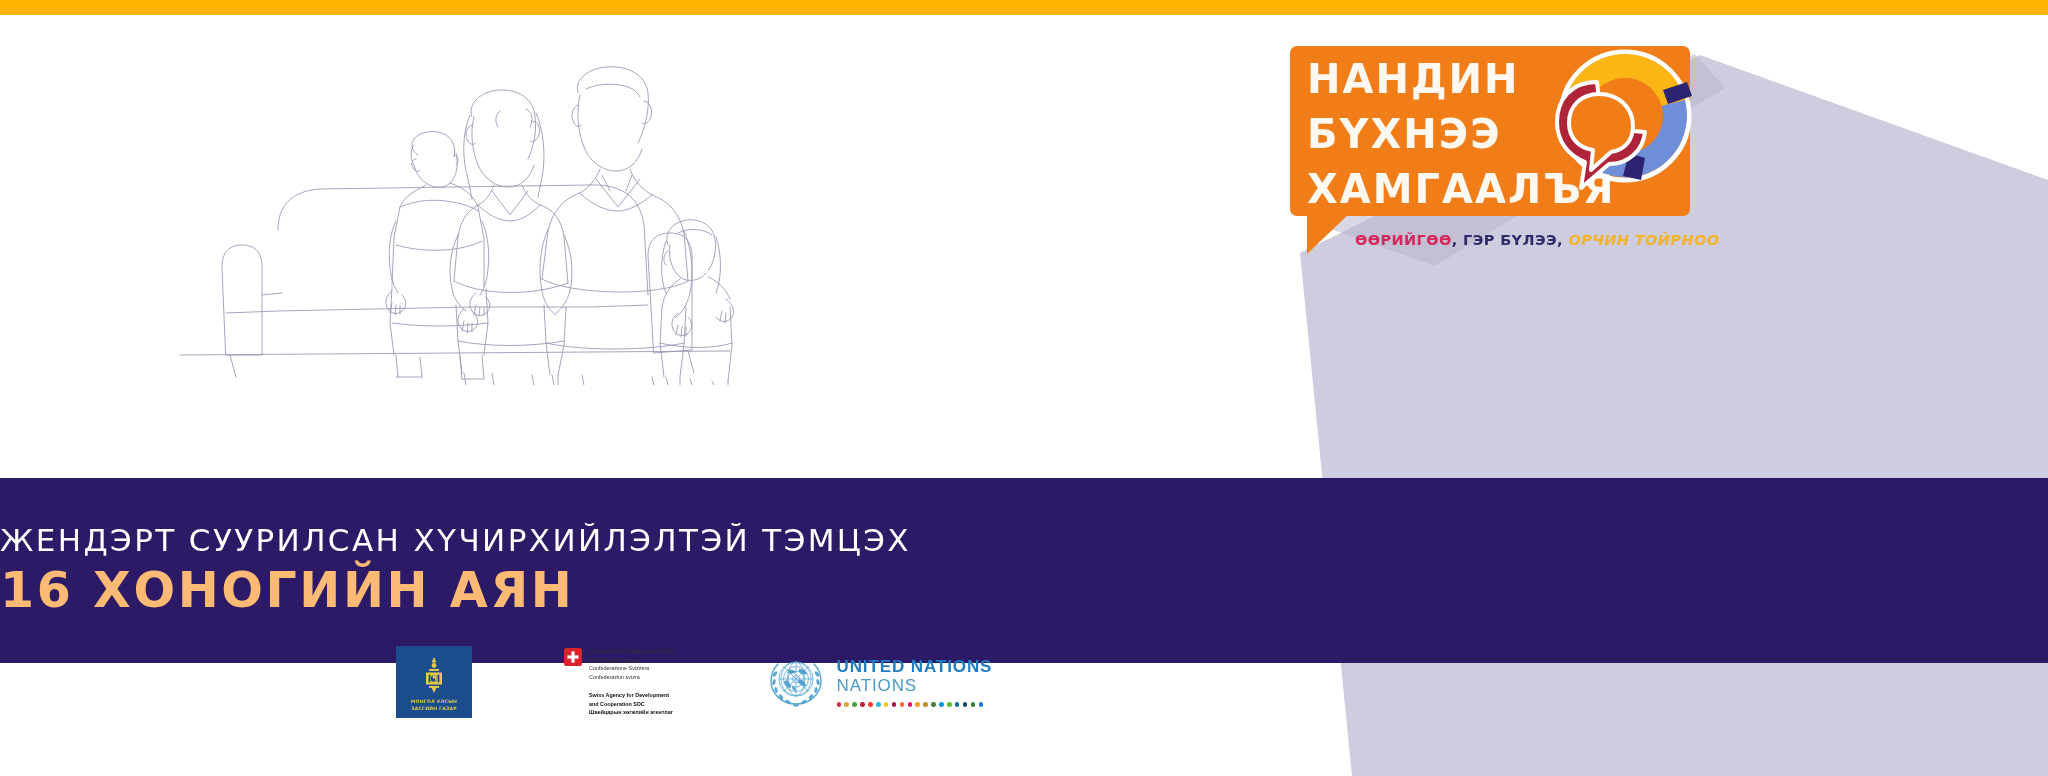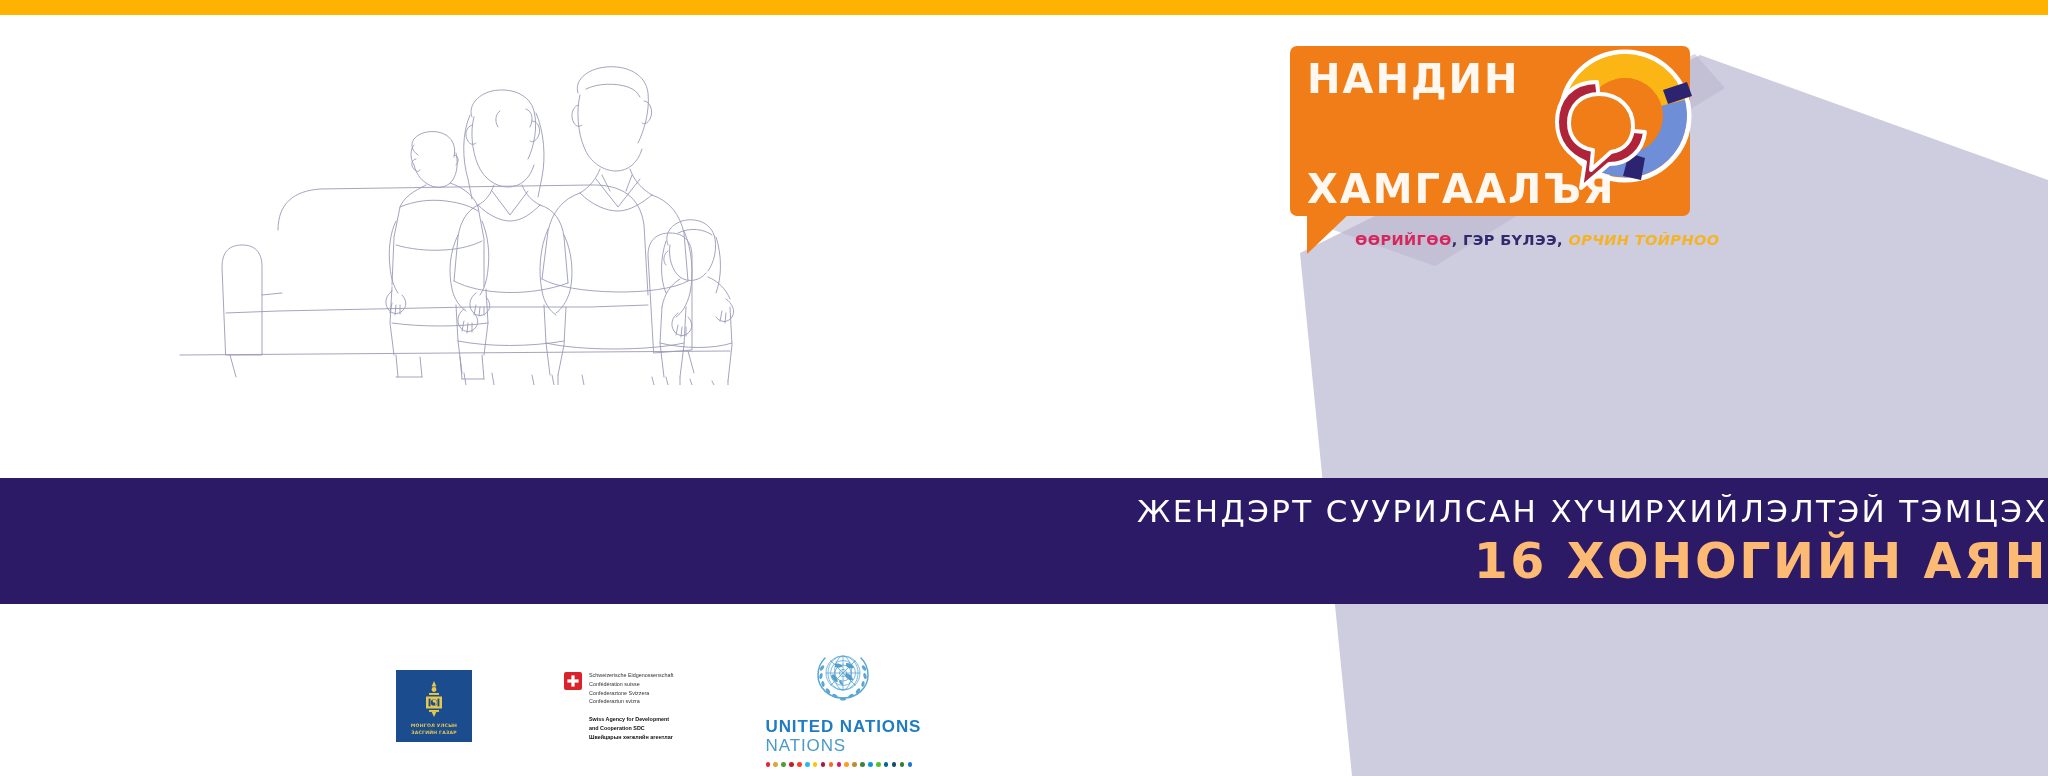--- a/index.html
+++ b/index.html
@@ -98,25 +98,25 @@
   }
   .tag-a{ color:#D6265B; }
   .tag-b{ color:#2F2A6B; }
   .tag-c{ color:#F5B325;font-style:italic; }
   .tag-sep{ color:#2F2A6B; }
 
   
   .purple-banner{
     position:absolute;
     left:0; top:478px;
-    width:2048px; height:126px;
+    width:2048px; height:185px;
     background:#2C1A66;
     z-index:20;
     display:flex; flex-direction:column;
-    align-items:flex-end; justify-content:center;
+    align-items:flex-start; justify-content:center;
   }
   .banner-sub{
     color:#FFFFFF;
     font-size:31px;
     letter-spacing:2.4px;
     font-weight:400;
     white-space:nowrap;
     font-family:"DejaVu Sans", sans-serif;
     margin-bottom:4px;
   }
@@ -181,21 +181,21 @@
     color:#111111;
     font-size:5.4px;
     font-weight:bold;
     line-height:1.62;
     white-space:nowrap;
     font-family:"Liberation Sans", sans-serif;
   }
   .swiss-gap{ height:9px; }
 
   
-  .un-logo{ display:flex; align-items:center; gap:11px;flex-direction:column; }
+  .un-logo{ display:flex; align-items:center; gap:11px; }
   .un-emblem{ width:60px; height:60px; flex:0 0 auto; }
   .un-right{ display:flex; flex-direction:column; }
   .un-l1{
     color:#1F7CC0;
     font-size:17px;
     font-weight:bold;
     letter-spacing:0.9px;
     line-height:1.12;
     white-space:nowrap;
     font-family:"Liberation Sans", sans-serif;
@@ -372,20 +372,21 @@
 
   <svg class="logo-shadow" viewBox="0 0 440 245" preserveAspectRatio="none">
     <polygon points="410,18 440,52 150,230 26,186" fill="#B9B6CE" opacity="0.55"></polygon>
   </svg>
 
   <div class="logo-plate"></div>
   <div class="logo-tail"></div>
 
   <div class="logo-lines">
     <div class="logo-line">НАНДИН</div>
+    <div class="logo-line">БҮХНЭЭ</div>
     <div class="logo-line">ХАМГААЛЪЯ</div>
   </div>
 
   <svg class="logo-emblem" viewBox="0 0 165 165">
 
     <circle cx="88" cy="78" r="64" fill="none" stroke="#FFFFFF" stroke-width="5"></circle>
 
     <path d="M88 16 A62 62 0 0 1 148 62 L124 68 A38 38 0 0 0 88 40 Z" fill="#FBB615"></path>
     <path d="M26 78 A62 62 0 0 1 88 16 L88 40 A38 38 0 0 0 50 78 Z" fill="#FBB615"></path>
 

